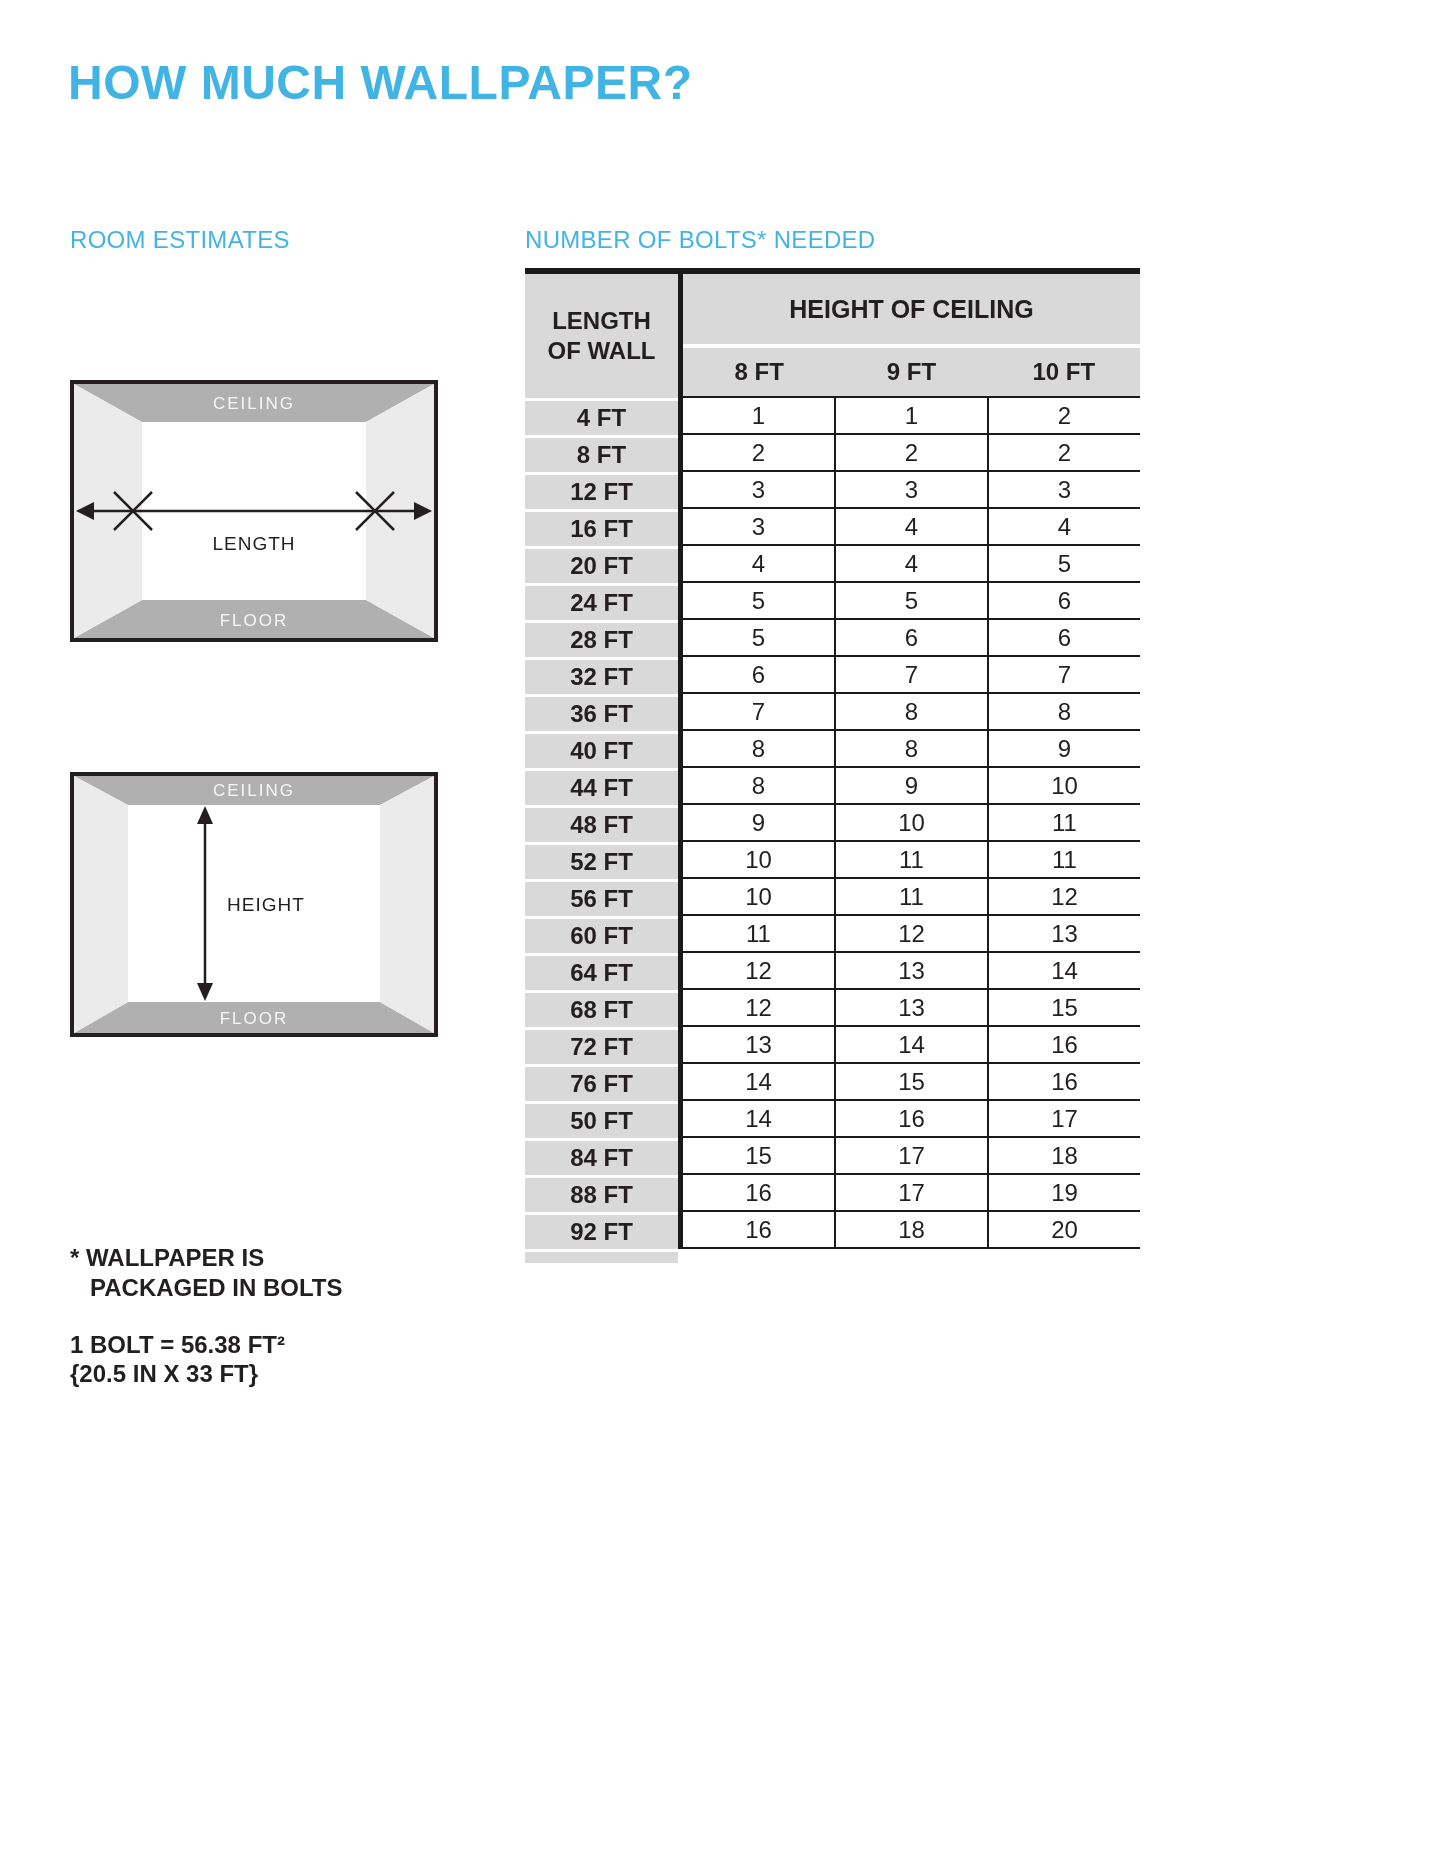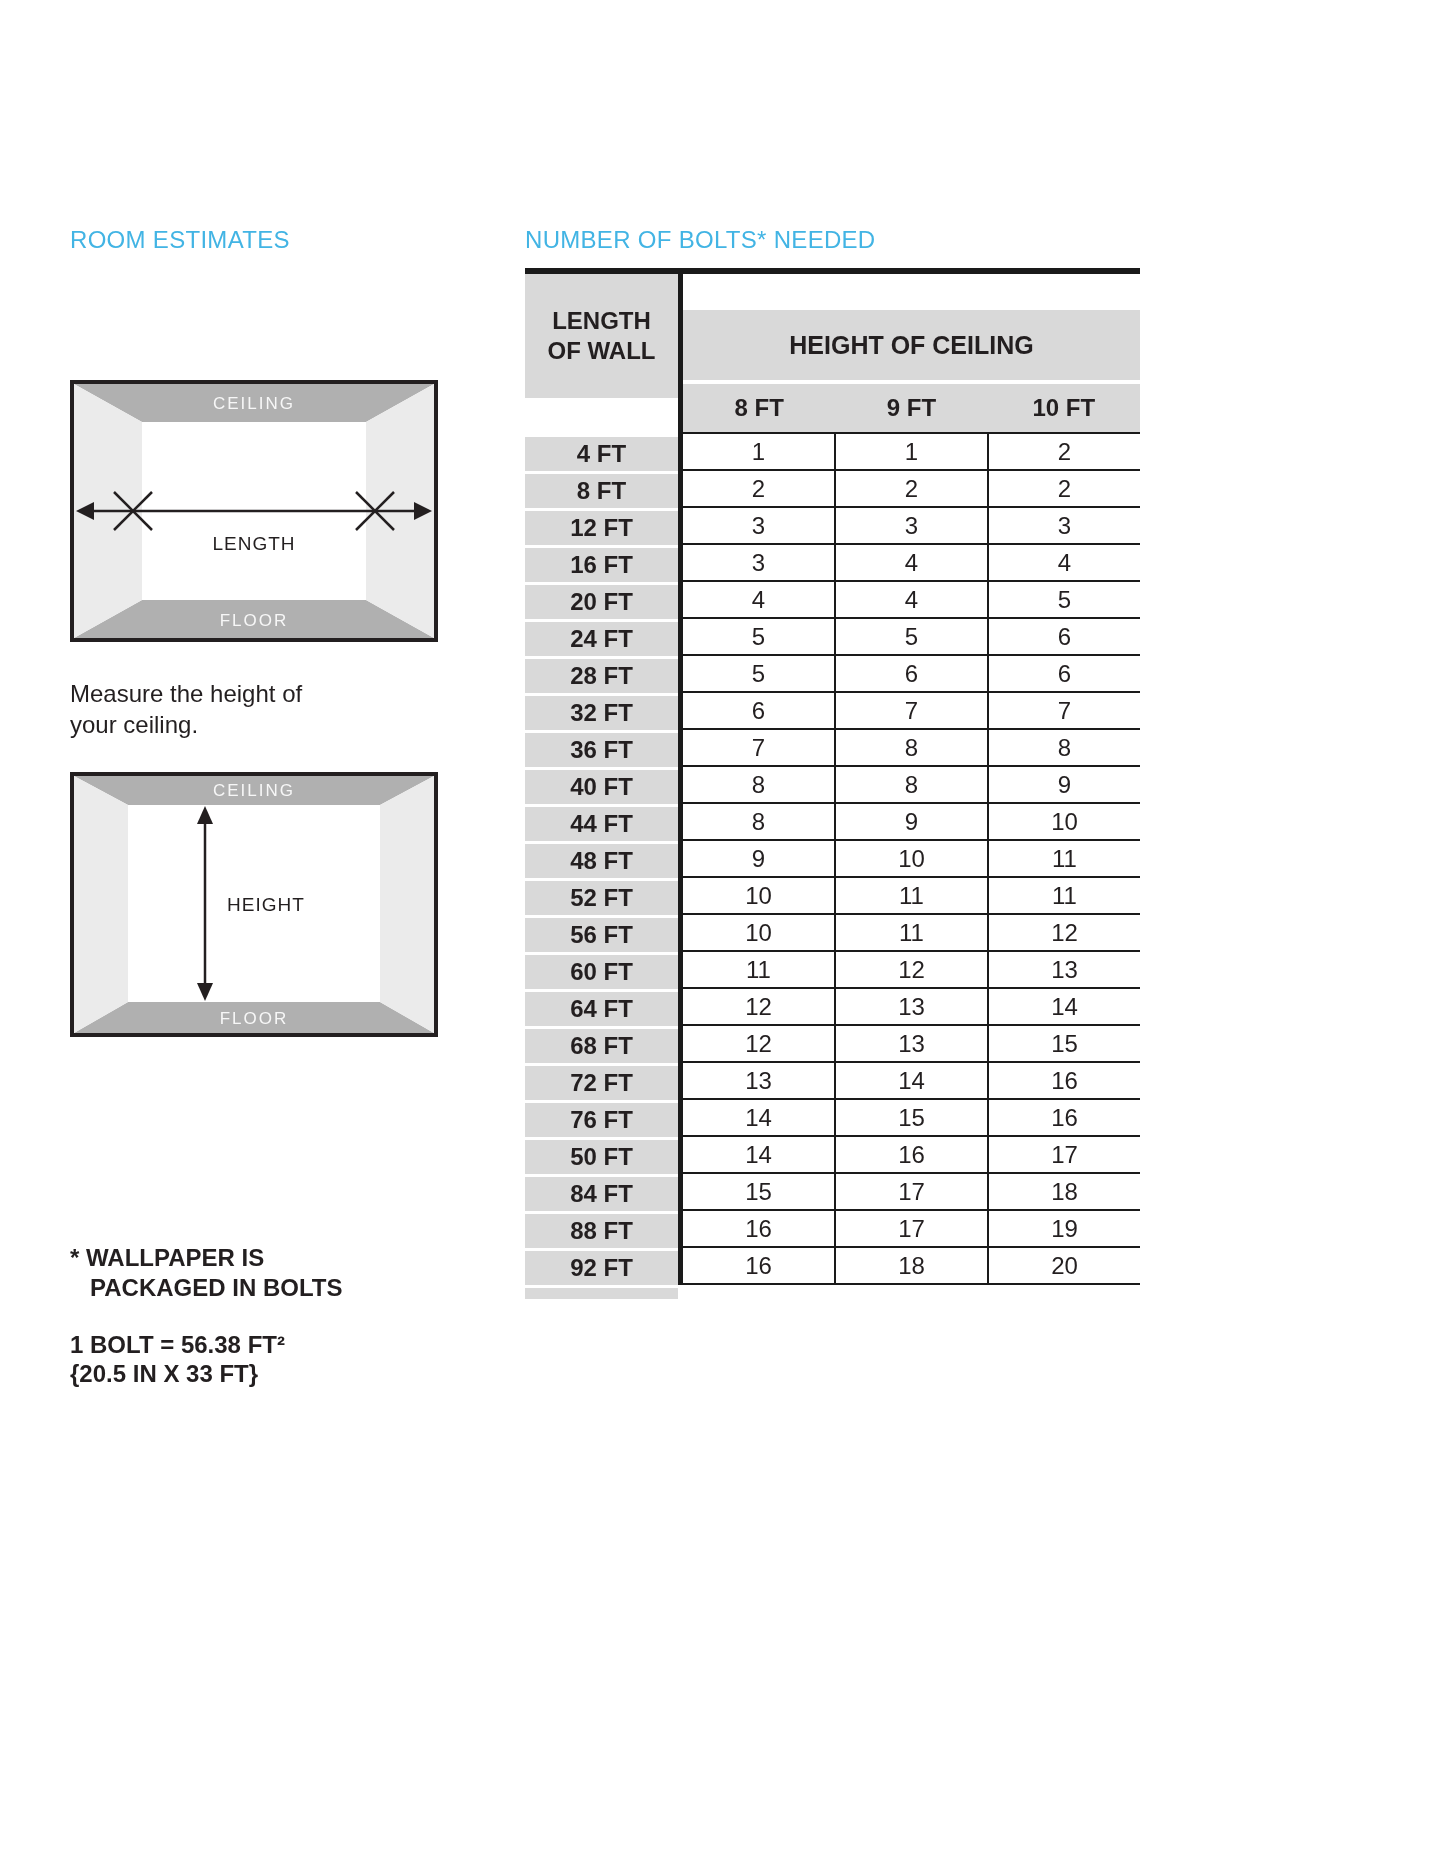--- a/index.html
+++ b/index.html
@@ -37,21 +37,21 @@
   .t-head { display:flex; }
   .t-rowhead {
     width:153px; height:124px; background:#d9d9d9;
     display:flex; align-items:center; justify-content:center; text-align:center;
     font-weight:bold; font-size:24px; line-height:30px; white-space:pre-line;
   }
   .t-colgroup { flex:1; border-left:5px solid #1a1a1a; }
   .t-group {
     height:70px; background:#d9d9d9; margin-bottom:4px;
     display:flex; align-items:center; justify-content:center;
-    font-weight:bold; font-size:25px;margin-top:36px;
+    font-weight:bold; font-size:25px;
   }
   .t-cols { display:flex; height:50px; background:#d9d9d9; border-bottom:2px solid #1a1a1a; }
   .t-col { flex:1; display:flex; align-items:center; justify-content:center; font-weight:bold; font-size:24px; }
 
   .t-row { display:flex; height:37px; }
   .t-label {
     width:153px; background:#d9d9d9; border-top:3px solid #ffffff;
     display:flex; align-items:center; justify-content:center;
     font-weight:bold; font-size:24px;
   }
@@ -61,20 +61,21 @@
     font-size:24px; border-right:2px solid #1a1a1a; border-bottom:2px solid #1a1a1a;
   }
   .t-cell:last-child { border-right:none; }
   .t-tail { width:153px; height:14px; background:#d9d9d9; border-top:3px solid #ffffff; }
 </style>
 </head>
 <body>
 
 <div class="page" style="--accent: #42b4e4;">
 
+  <h1 class="abs page-title">HOW MUCH WALLPAPER?</h1>
 
   <h2 class="abs section-heading room-heading">ROOM ESTIMATES</h2>
 
 
   <svg class="diagram d1" viewBox="0 0 368 262">
     <rect x="2" y="2" width="364" height="258" fill="#ffffff" stroke="#231f20" stroke-width="4"></rect>
     <polygon points="4,4 364,4 296,42 72,42" fill="#b0b0b0"></polygon>
     <polygon points="4,258 364,258 296,220 72,220" fill="#b0b0b0"></polygon>
     <polygon points="4,4 72,42 72,220 4,258" fill="#ebebeb"></polygon>
     <polygon points="364,4 296,42 296,220 364,258" fill="#ebebeb"></polygon>
@@ -87,22 +88,20 @@
     </g>
     <g stroke="#231f20" stroke-width="2.5">
       <line x1="44" y1="112" x2="82" y2="150"></line>
       <line x1="44" y1="150" x2="82" y2="112"></line>
       <line x1="286" y1="112" x2="324" y2="150"></line>
       <line x1="286" y1="150" x2="324" y2="112"></line>
     </g>
     <text x="184" y="170" class="svg-dim-label">LENGTH</text>
   </svg>
 
-  <p class="abs step step2">Measure the height of
-your ceiling.</p>
 
   <svg class="diagram d2" viewBox="0 0 368 265">
     <rect x="2" y="2" width="364" height="261" fill="#ffffff" stroke="#231f20" stroke-width="4"></rect>
     <polygon points="4,4 364,4 310,33 58,33" fill="#b0b0b0"></polygon>
     <polygon points="4,261 364,261 310,230 58,230" fill="#b0b0b0"></polygon>
     <polygon points="4,4 58,33 58,230 4,261" fill="#ebebeb"></polygon>
     <polygon points="364,4 310,33 310,230 364,261" fill="#ebebeb"></polygon>
     <text x="184" y="24" class="svg-band-label">CEILING</text>
     <text x="184" y="252" class="svg-band-label">FLOOR</text>
     <g stroke="#231f20" stroke-width="2.5">

